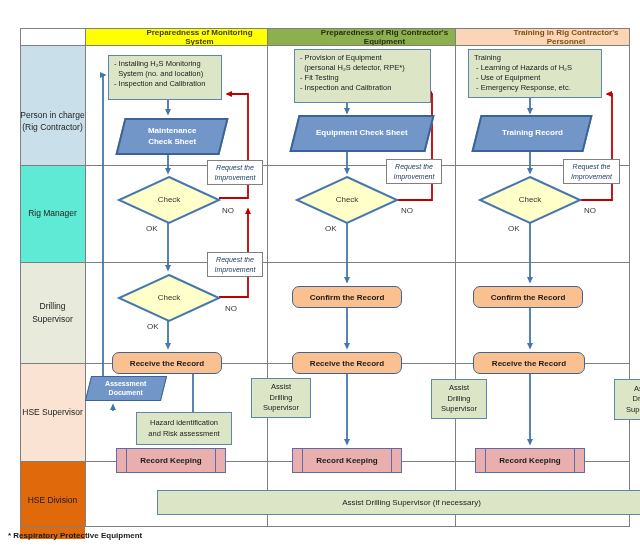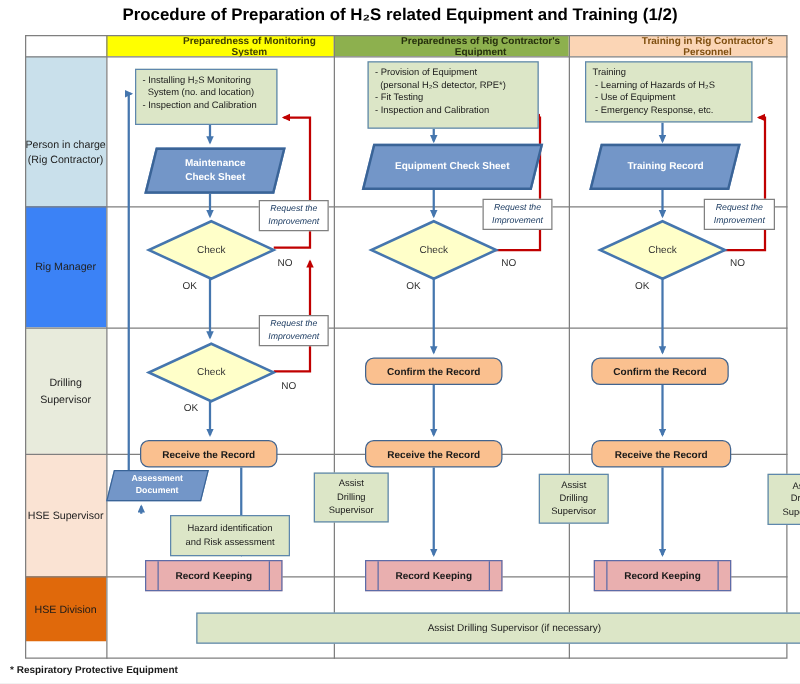--- a/index.html
+++ b/index.html
@@ -39,32 +39,31 @@
           display:flex;align-items:center;justify-content:center;}
   .assess>span{transform:skewX(14deg);color:#fff;font-weight:bold;font-size:7px;
                text-align:center;line-height:1.3;}
   .footnote{left:8px;top:531px;font-size:8px;font-weight:bold;color:#1a1a1a;z-index:5;}
 </style>
 </head>
 <body>
 
 <div class="canvas">
 
-  <div class="abs title">Procedure of Preparation of H₂S related Equipment and Training (1/2)</div>
 
   <div class="abs colhead" style="left:85px;width:182px;background:#FFFF00;color:#3F3F00;">Preparedness of Monitoring System</div>
   <div class="abs colhead" style="left:267px;width:188px;background:#8DB04E;color:#26300D;">Preparedness of Rig Contractor's Equipment</div>
   <div class="abs colhead" style="left:455px;width:175px;background:#FBD5B5;color:#7F4F10;">Training in Rig Contractor's Personnel</div>
 
   <div class="abs rowhead pre" style="top:45px;height:152px;background:#C9E0EB;">Person in charge
 (Rig Contractor)</div>
-  <div class="abs rowhead" style="top:165px;height:97px;background:#3b82f6;">Rig Manager</div>
+  <div class="abs rowhead" style="top:165px;height:97px;background:#5eead4;">Rig Manager</div>
   <div class="abs rowhead" style="top:262px;height:101px;background:#E8EBDC;">Drilling Supervisor</div>
   <div class="abs rowhead" style="top:363px;height:98px;background:#FAE3D3;">HSE Supervisor</div>
-  <div class="abs rowhead" style="top:461px;height:52px;background:#E0690B;color:#1a1a1a;">HSE Division</div>
+  <div class="abs rowhead" style="top:461px;height:78px;background:#E0690B;color:#1a1a1a;">HSE Division</div>
 
   <svg class="overlay" width="640" height="547" viewBox="0 0 640 547">
     <defs>
       <marker id="ab" markerWidth="8" markerHeight="8" refX="5" refY="3" orient="auto" markerUnits="userSpaceOnUse">
         <path d="M0,0 L6.5,3 L0,6 Z" fill="#4576AE"></path>
       </marker>
       <marker id="ar" markerWidth="8" markerHeight="8" refX="5" refY="3" orient="auto" markerUnits="userSpaceOnUse">
         <path d="M0,0 L6.5,3 L0,6 Z" fill="#C00000"></path>
       </marker>
     </defs>

